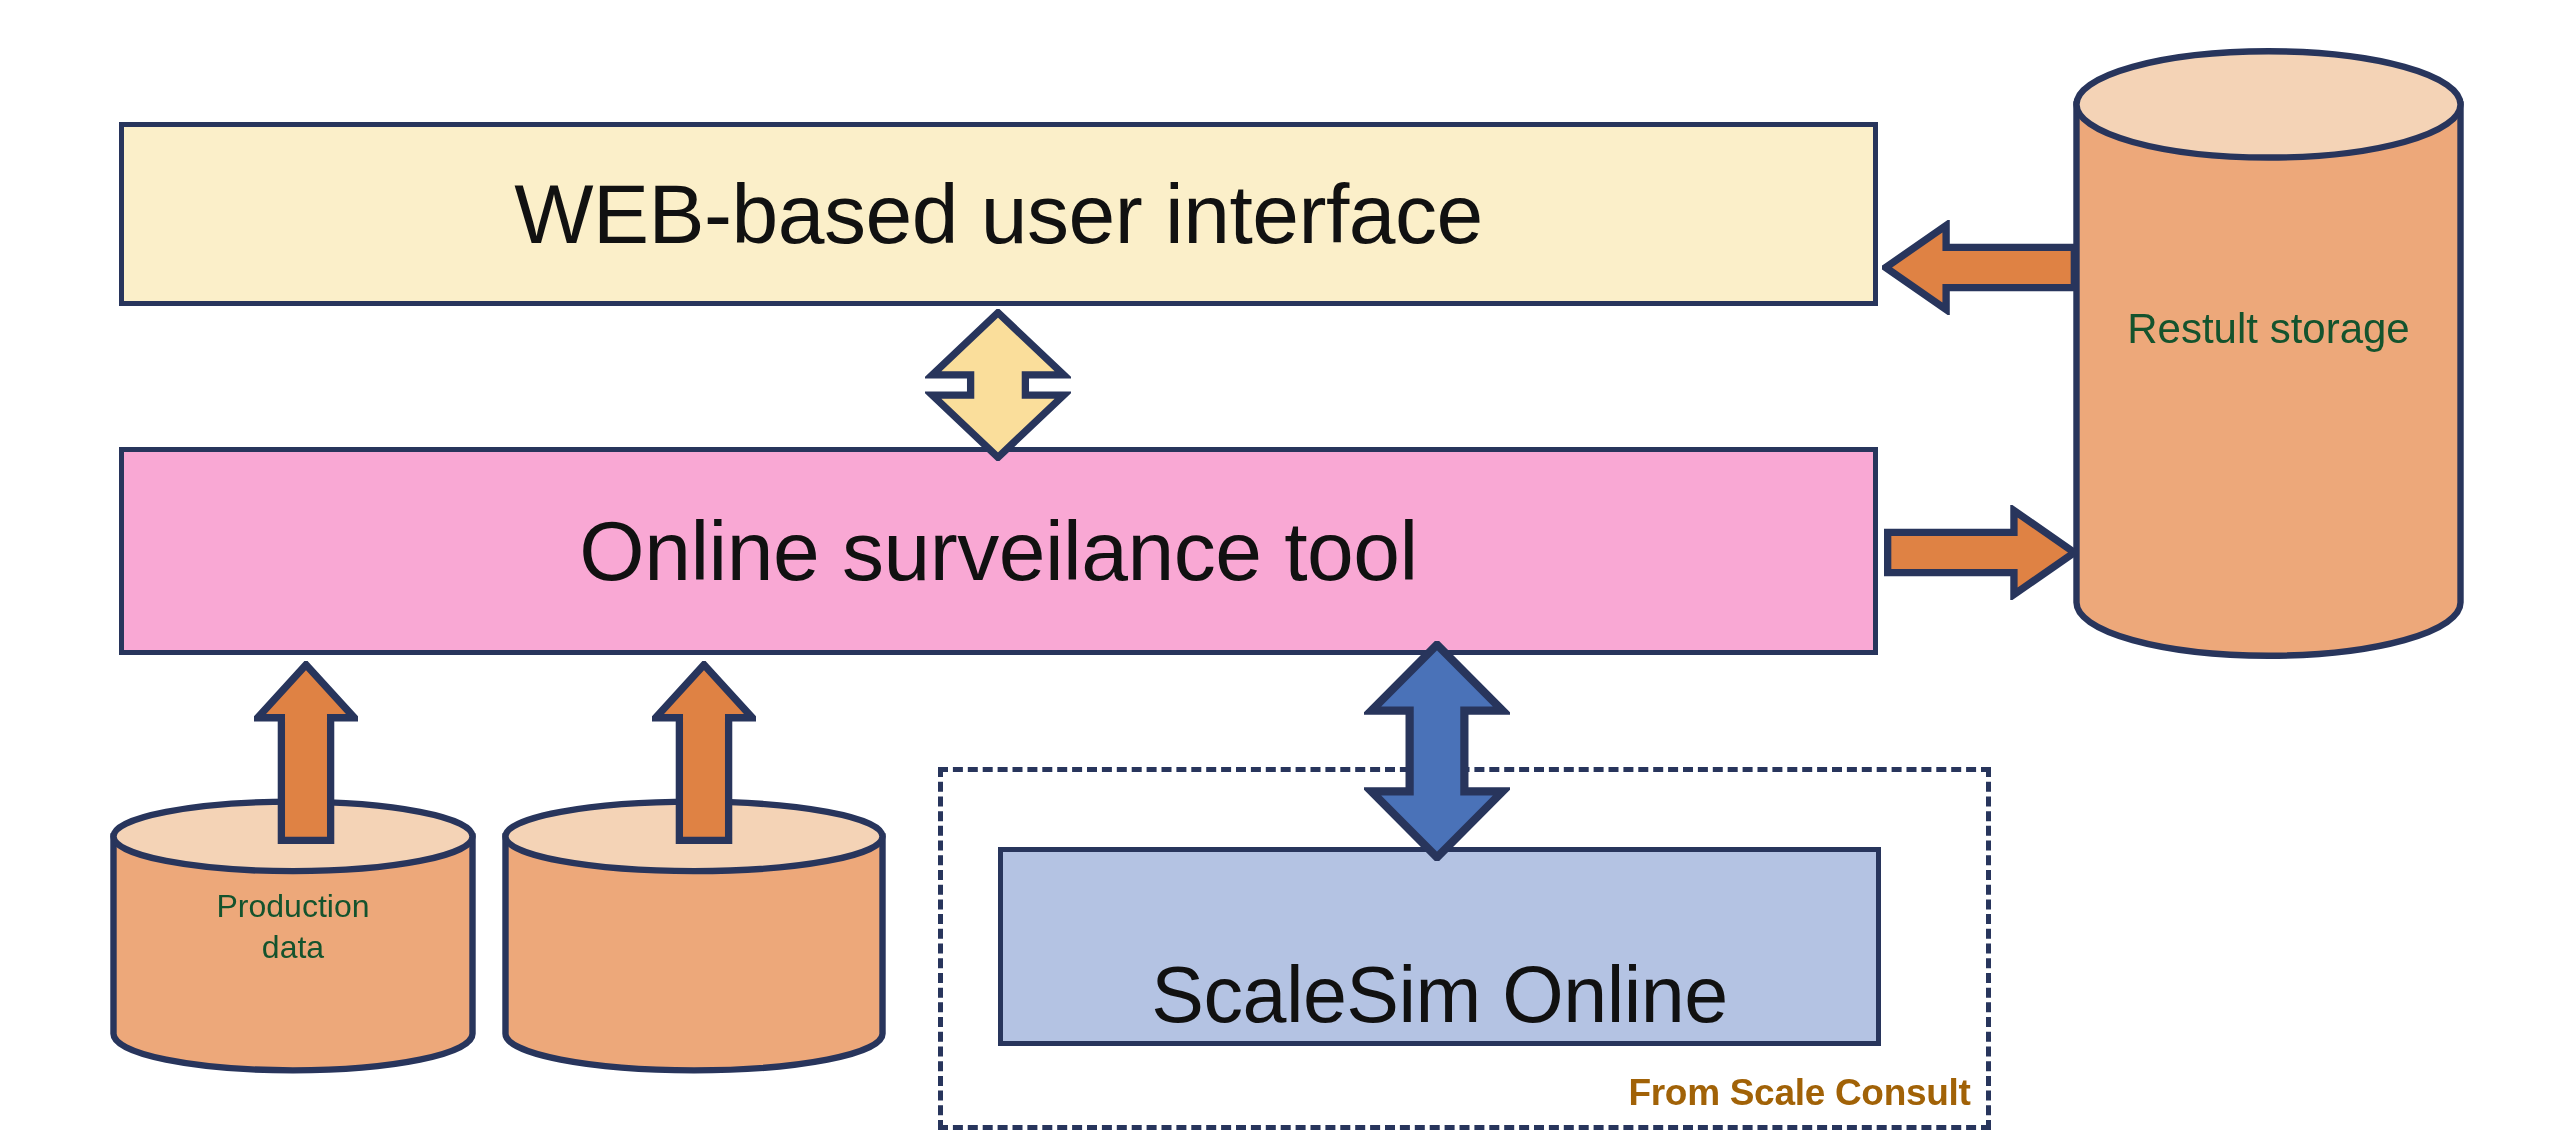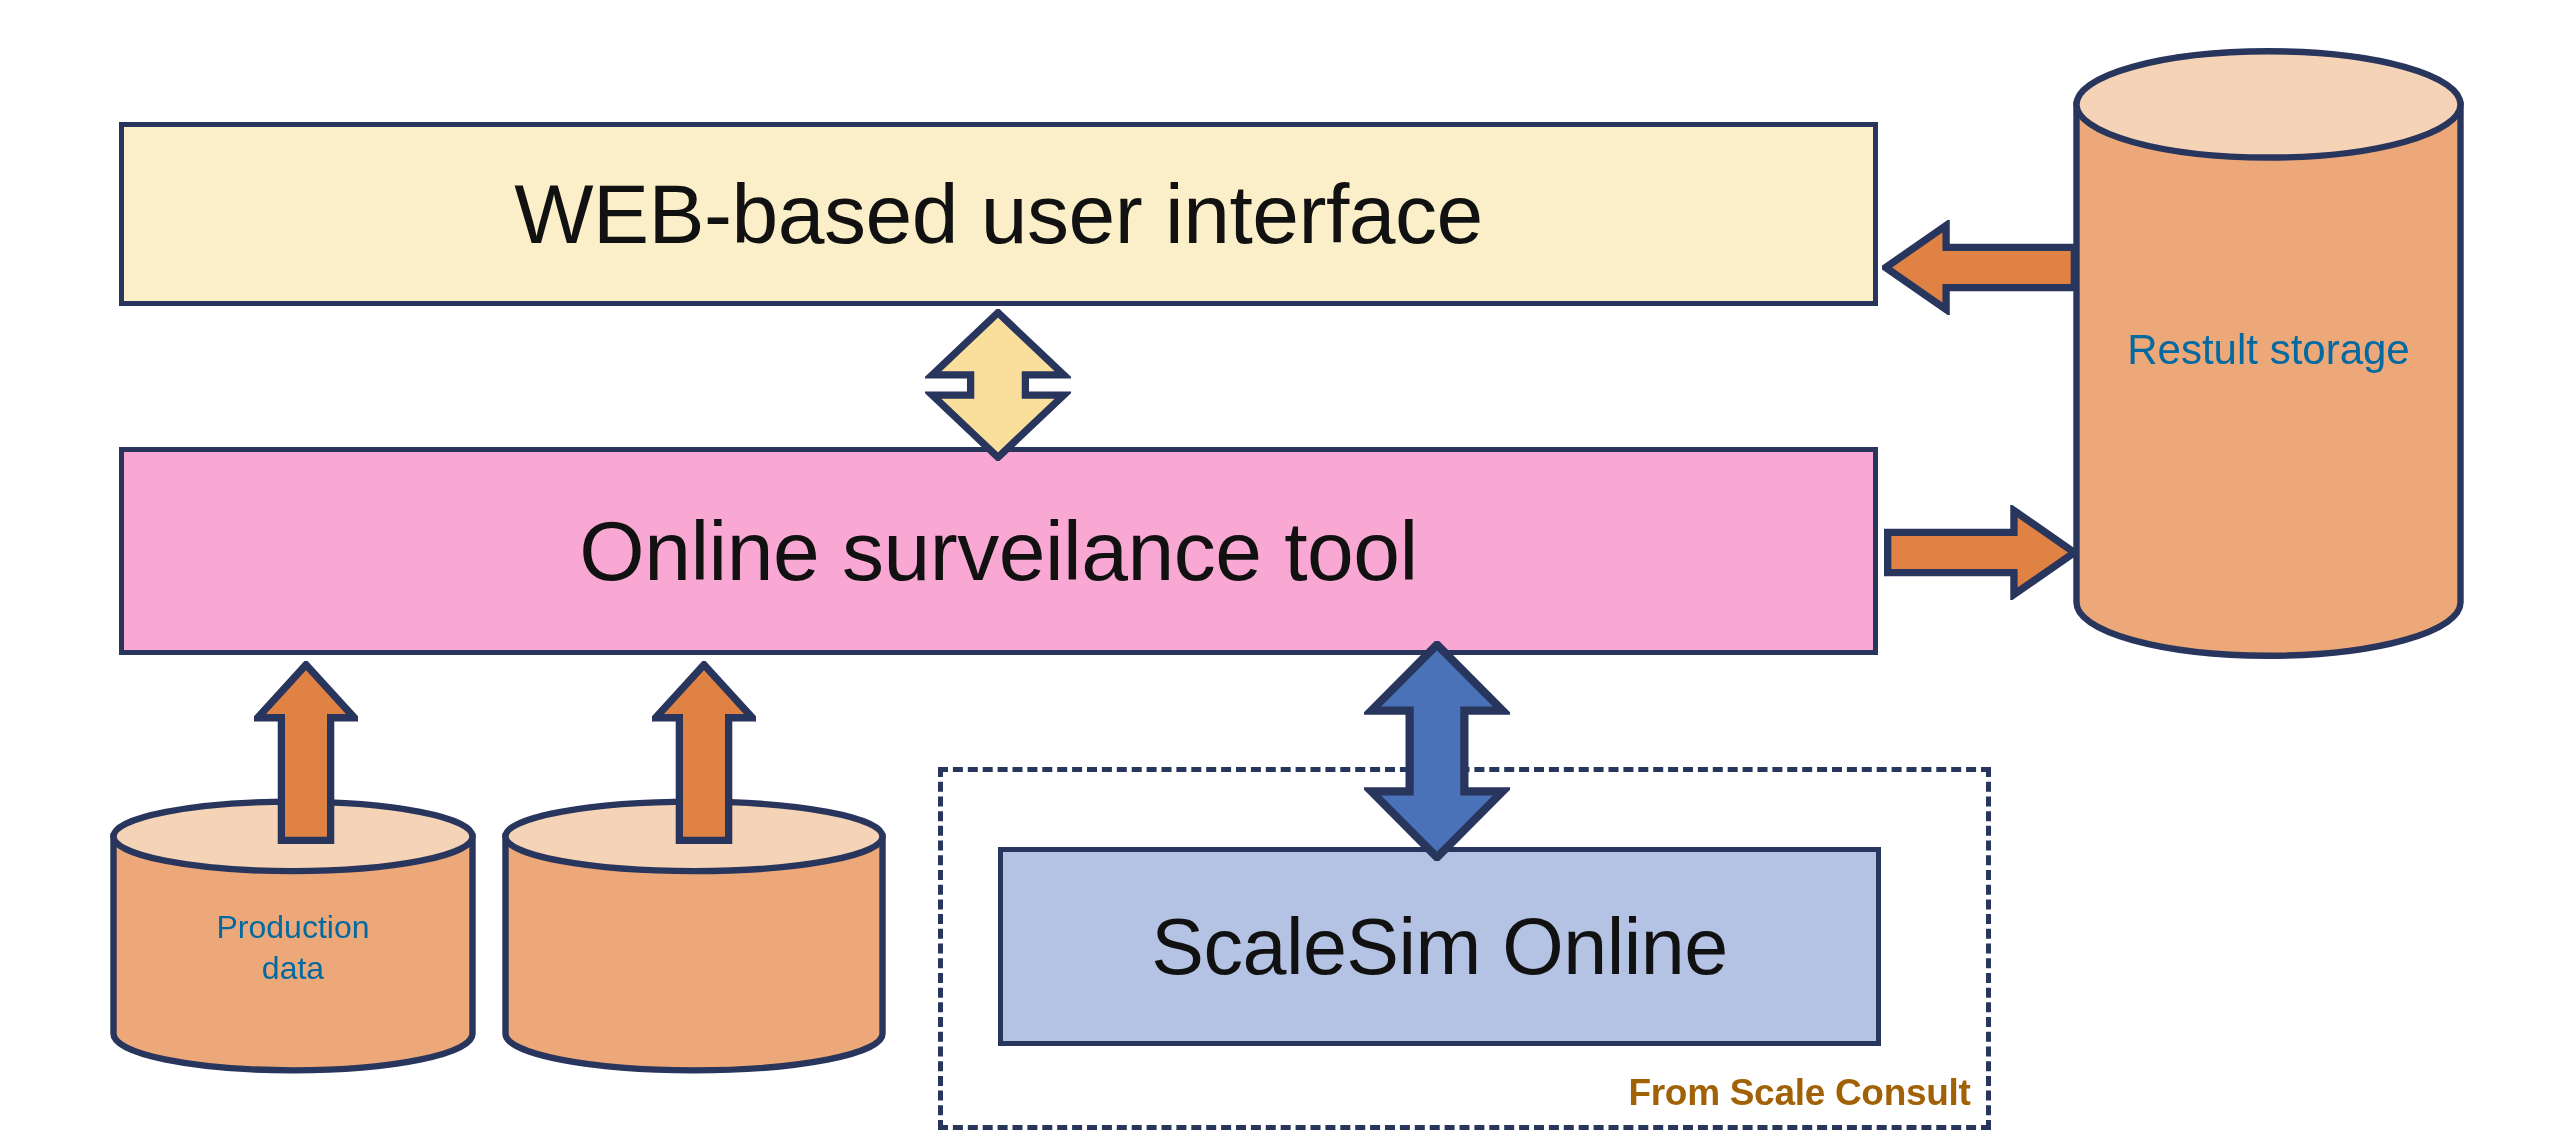--- a/index.html
+++ b/index.html
@@ -43,20 +43,21 @@
     background: #f9a8d4;
     font-size: 84px;
   }
   #scalesim-box {
     left: 998px;
     top: 847px;
     width: 883px;
     height: 199px;
     background: #b4c3e3;
     font-size: 79px;
+    align-items: flex-end;
   }
   #consult-frame {
     position: absolute;
     left: 938px;
     top: 767px;
     width: 1053px;
     height: 363px;
     box-sizing: border-box;
     border: 5.5px dashed #28355c;
     background: transparent;
@@ -73,24 +74,23 @@
   }
   
   .cylinder {
     position: absolute;
   }
   .cyl-label {
     position: absolute;
     left: 0;
     width: 100%;
     text-align: center;
-    color: #0369a1;
+    color: #14532d;
     line-height: 1.28;
     pointer-events: none;
-    margin-top: 21px;
   }
   #storage-cylinder { left: 2071px; top: 44px; width: 395px; height: 619px; }
   #storage-label { top: 258px; font-size: 42px; }
   #prod-cylinder { left: 108px; top: 798px; width: 370px; height: 276px; }
   #prod-label { top: 88px; font-size: 32px; }
   #water-cylinder { left: 500px; top: 798px; width: 388px; height: 276px; }
   #water-label { top: 84px; font-size: 40px; }
   .cylinder svg { display: block; width: 100%; height: 100%; }
   
   .arrow { position: absolute; }

